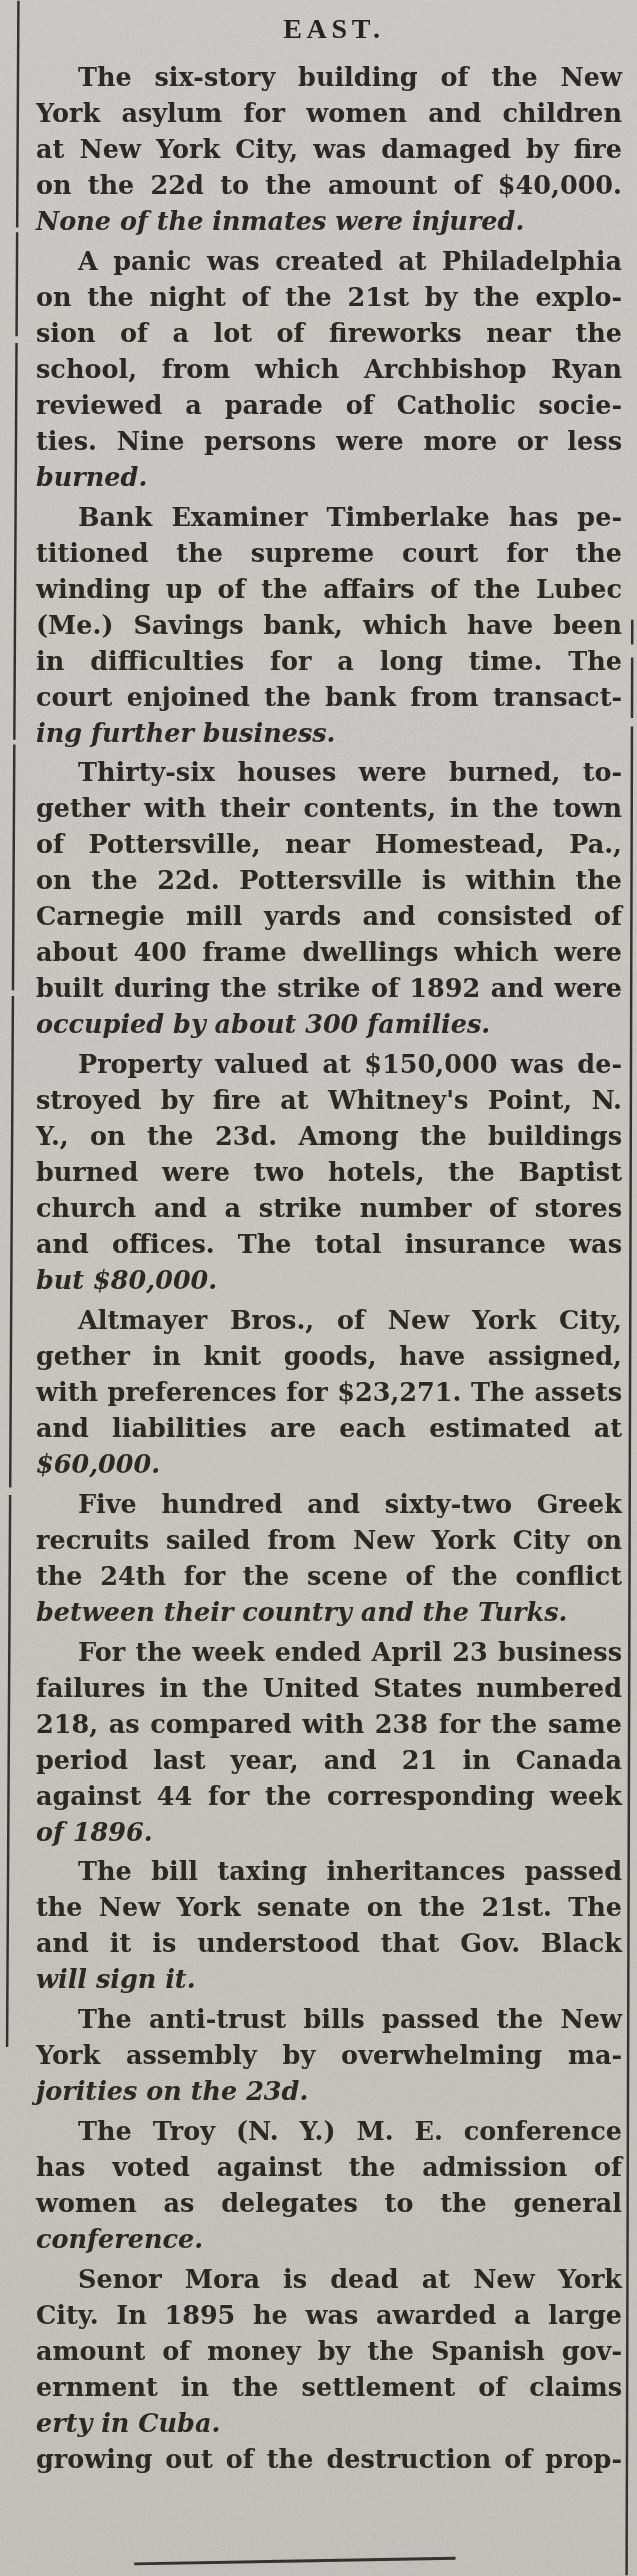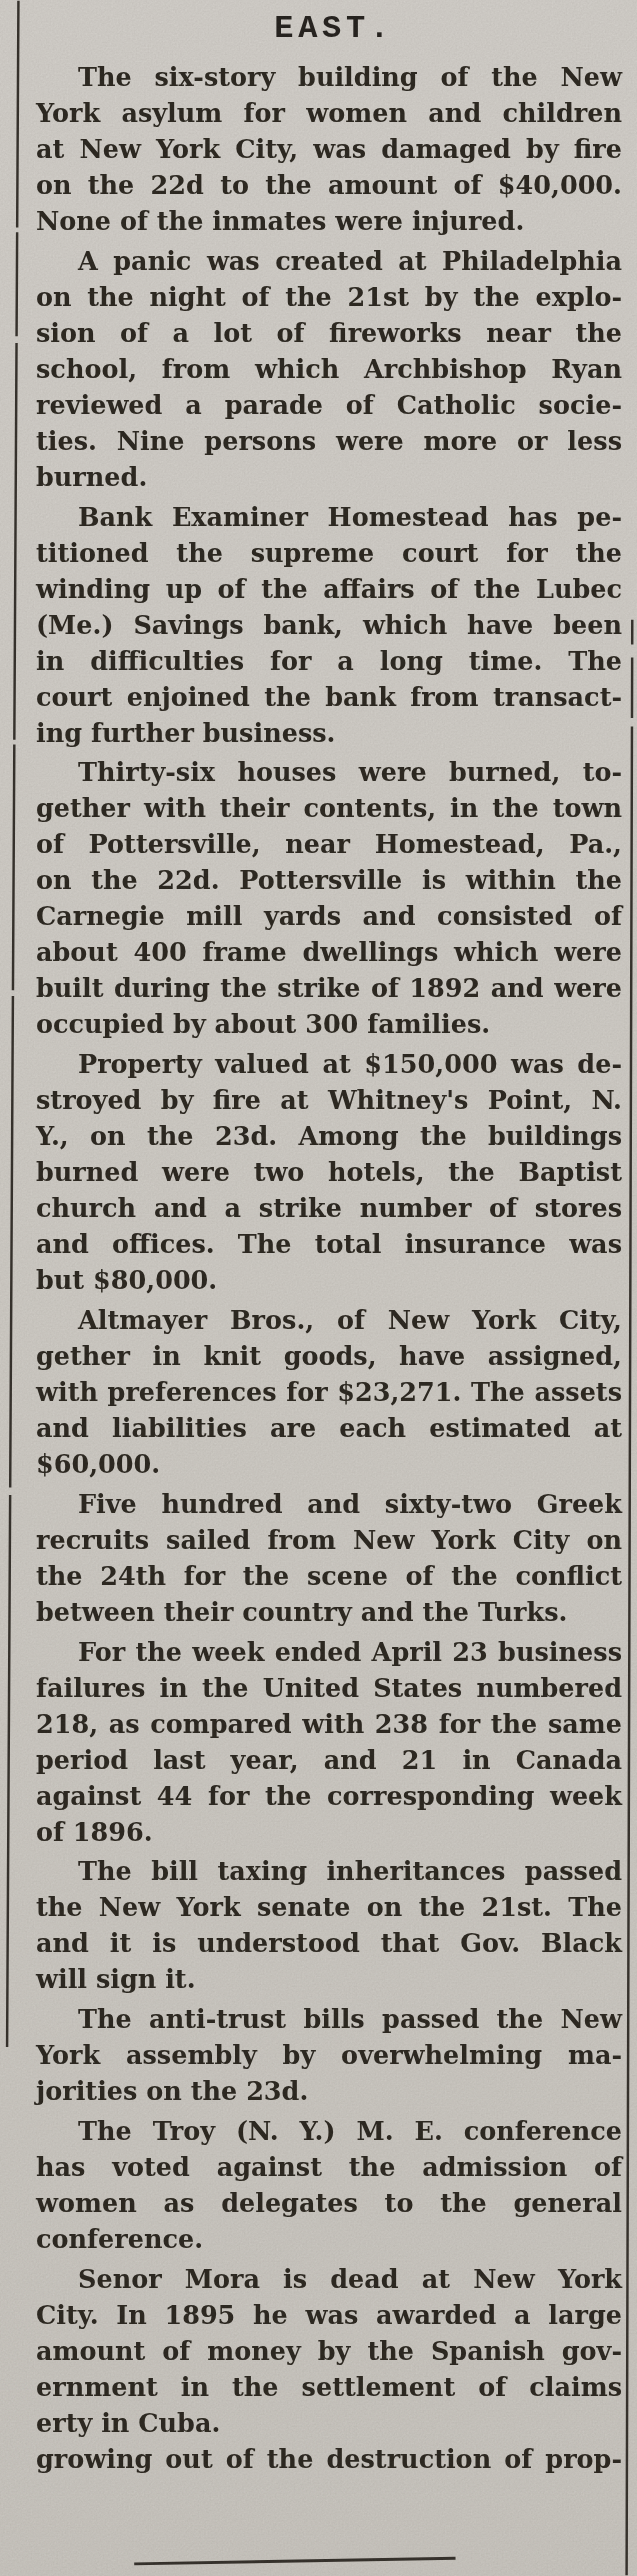--- a/index.html
+++ b/index.html
@@ -13,23 +13,23 @@
     overflow: hidden;
     background: linear-gradient(180deg, #d8d5d0 0%, #d4d1cb 50%, #cecbc5 100%);
     color: #221e1a;
     font-family: "DejaVu Serif", serif;
   }
 
   .headline {
     margin: 7.6px 0 0 0;
     padding: 0 19px 0 50px;
     text-align: center;
-    font-family: Liberation Mono, monospace;
+    font-family: Liberation Serif, serif;
     font-weight: bold;
-    font-size: 32px;
+    font-size: 28px;
     line-height: 42px;
     letter-spacing: 4.7px;
     color: #1d1a17;
   }
 
   .body-text {
     position: absolute;
     left: 36px;
     top: 59px;
     width: 586px;
@@ -41,21 +41,21 @@
     font-weight: bold;
     line-height: 36px;
     color: #242019;
   }
 
   .pline {
     display: block;
     text-align: justify;
     text-align-last: justify;
   }
-  .pline.last { text-align-last: left; }
+  .pline.last { text-align-last: left; font-style: italic; }
   .para .pline:first-child { text-indent: 42px; }
 
   .rules-layer, .grain-layer {
     position: absolute;
     left: 0; top: 0;
     width: 637px; height: 2576px;
     pointer-events: none;
   }
   .grain-layer { opacity: 0.16; }
 </style>
@@ -83,21 +83,21 @@
       <p class="para">
         <span class="pline">A panic was created at Philadelphia</span>
         <span class="pline">on the night of the 21st by the explo-</span>
         <span class="pline">sion of a lot of fireworks near the</span>
         <span class="pline">school, from which Archbishop Ryan</span>
         <span class="pline">reviewed a parade of Catholic socie-</span>
         <span class="pline">ties. Nine persons were more or less</span>
         <span class="pline last">burned.</span>
       </p>
       <p class="para">
-        <span class="pline">Bank Examiner Homestead has pe-</span>
+        <span class="pline">Bank Examiner Timberlake has pe-</span>
         <span class="pline">titioned the supreme court for the</span>
         <span class="pline">winding up of the affairs of the Lubec</span>
         <span class="pline">(Me.) Savings bank, which have been</span>
         <span class="pline">in difficulties for a long time. The</span>
         <span class="pline">court enjoined the bank from transact-</span>
         <span class="pline last">ing further business.</span>
       </p>
       <p class="para">
         <span class="pline">Thirty-six houses were burned, to-</span>
         <span class="pline">gether with their contents, in the town</span>

